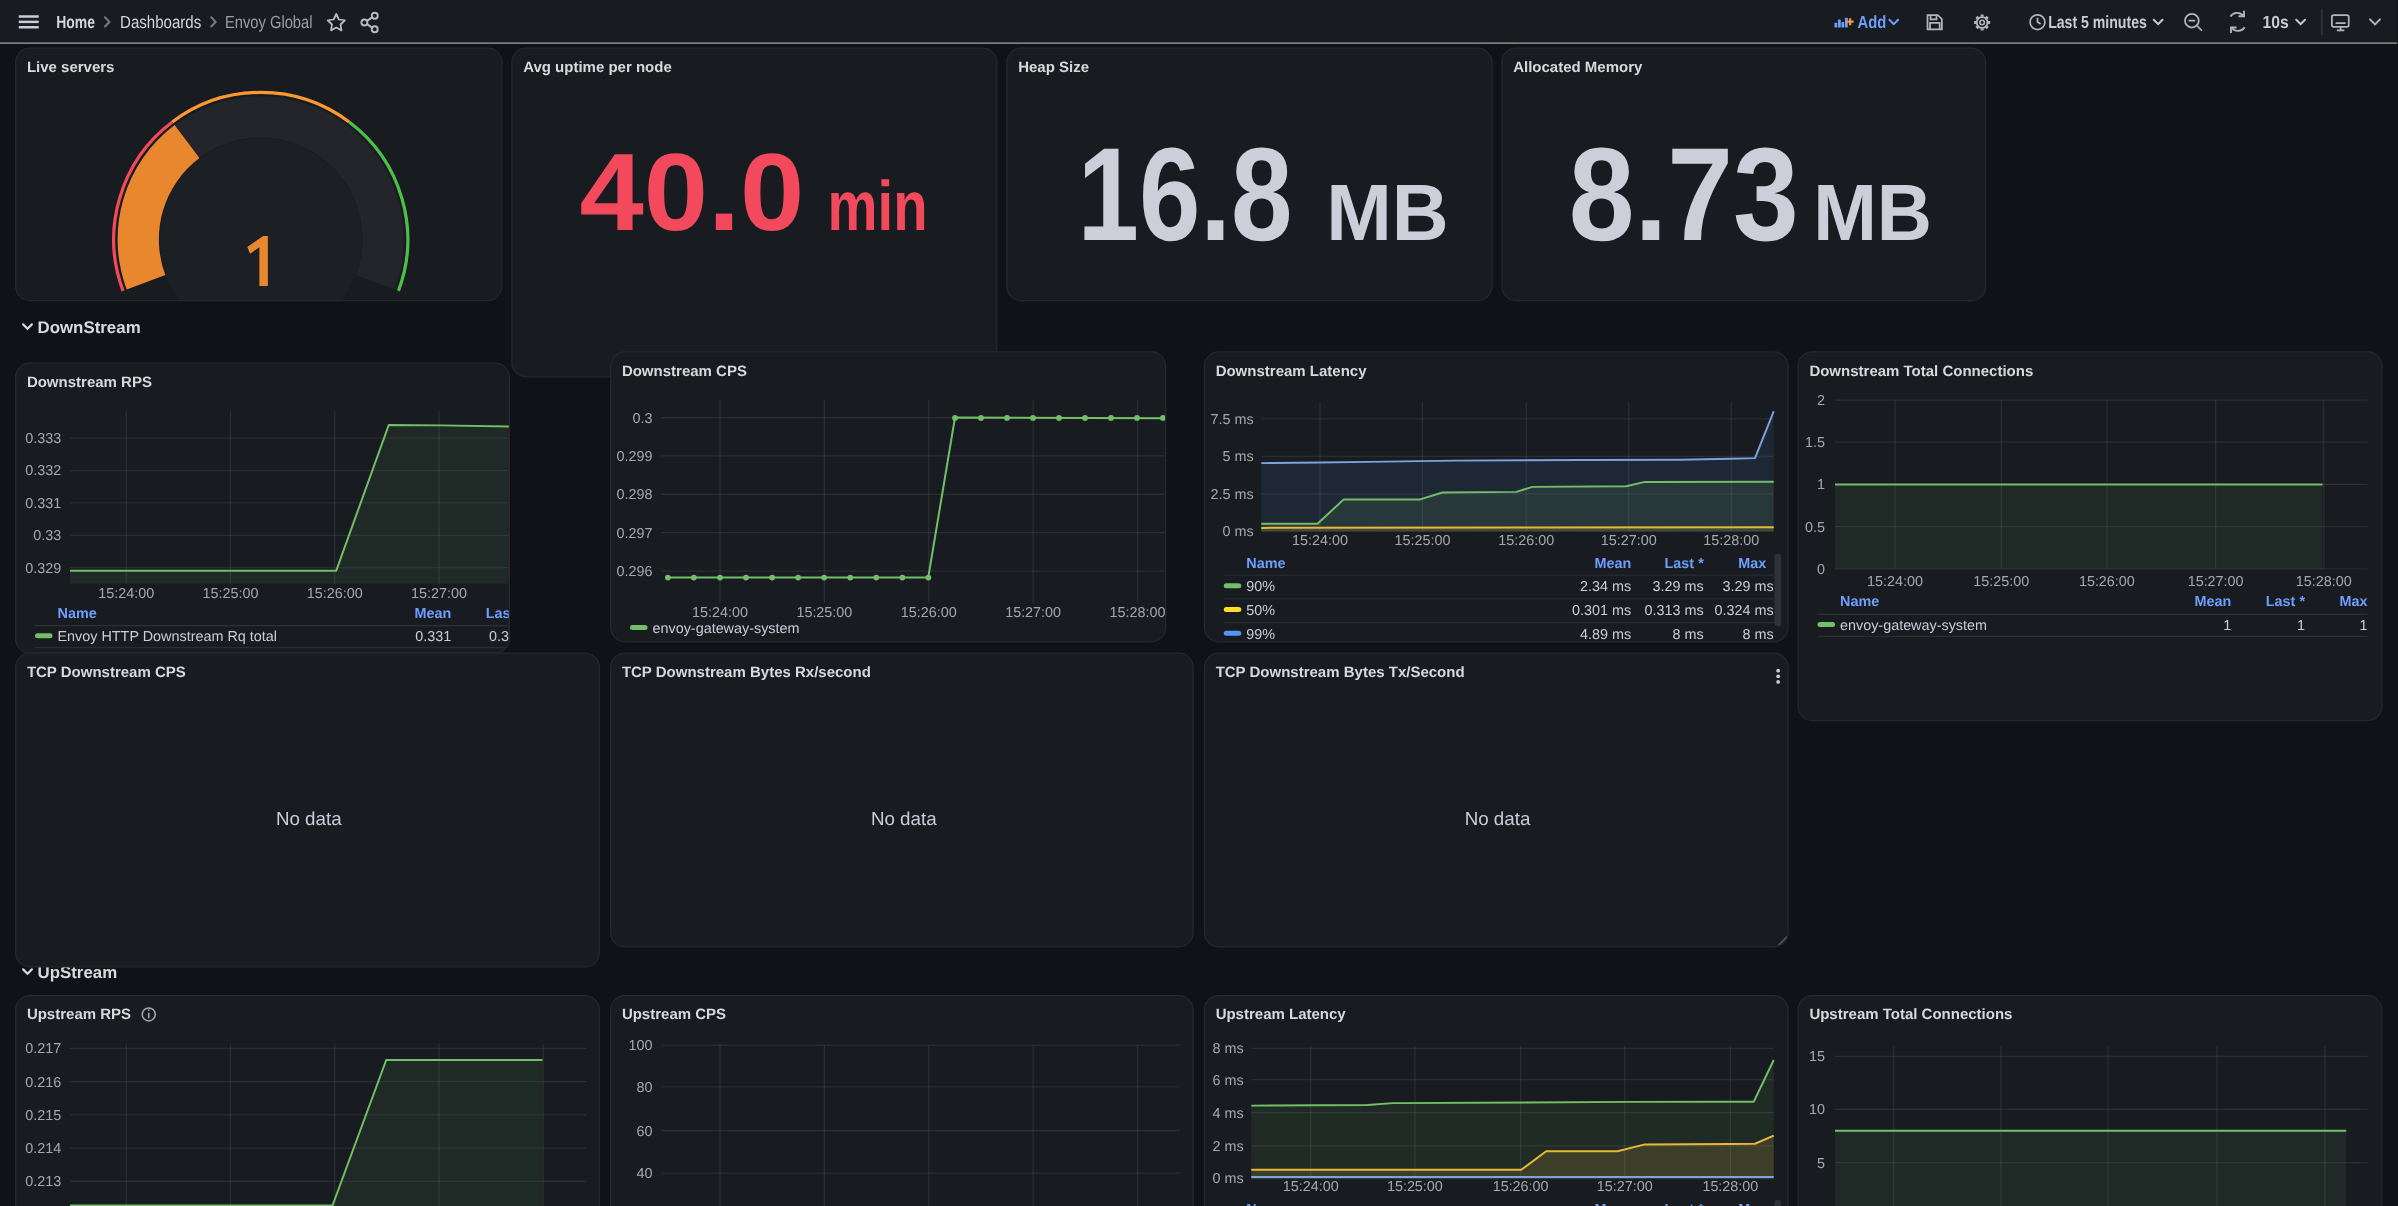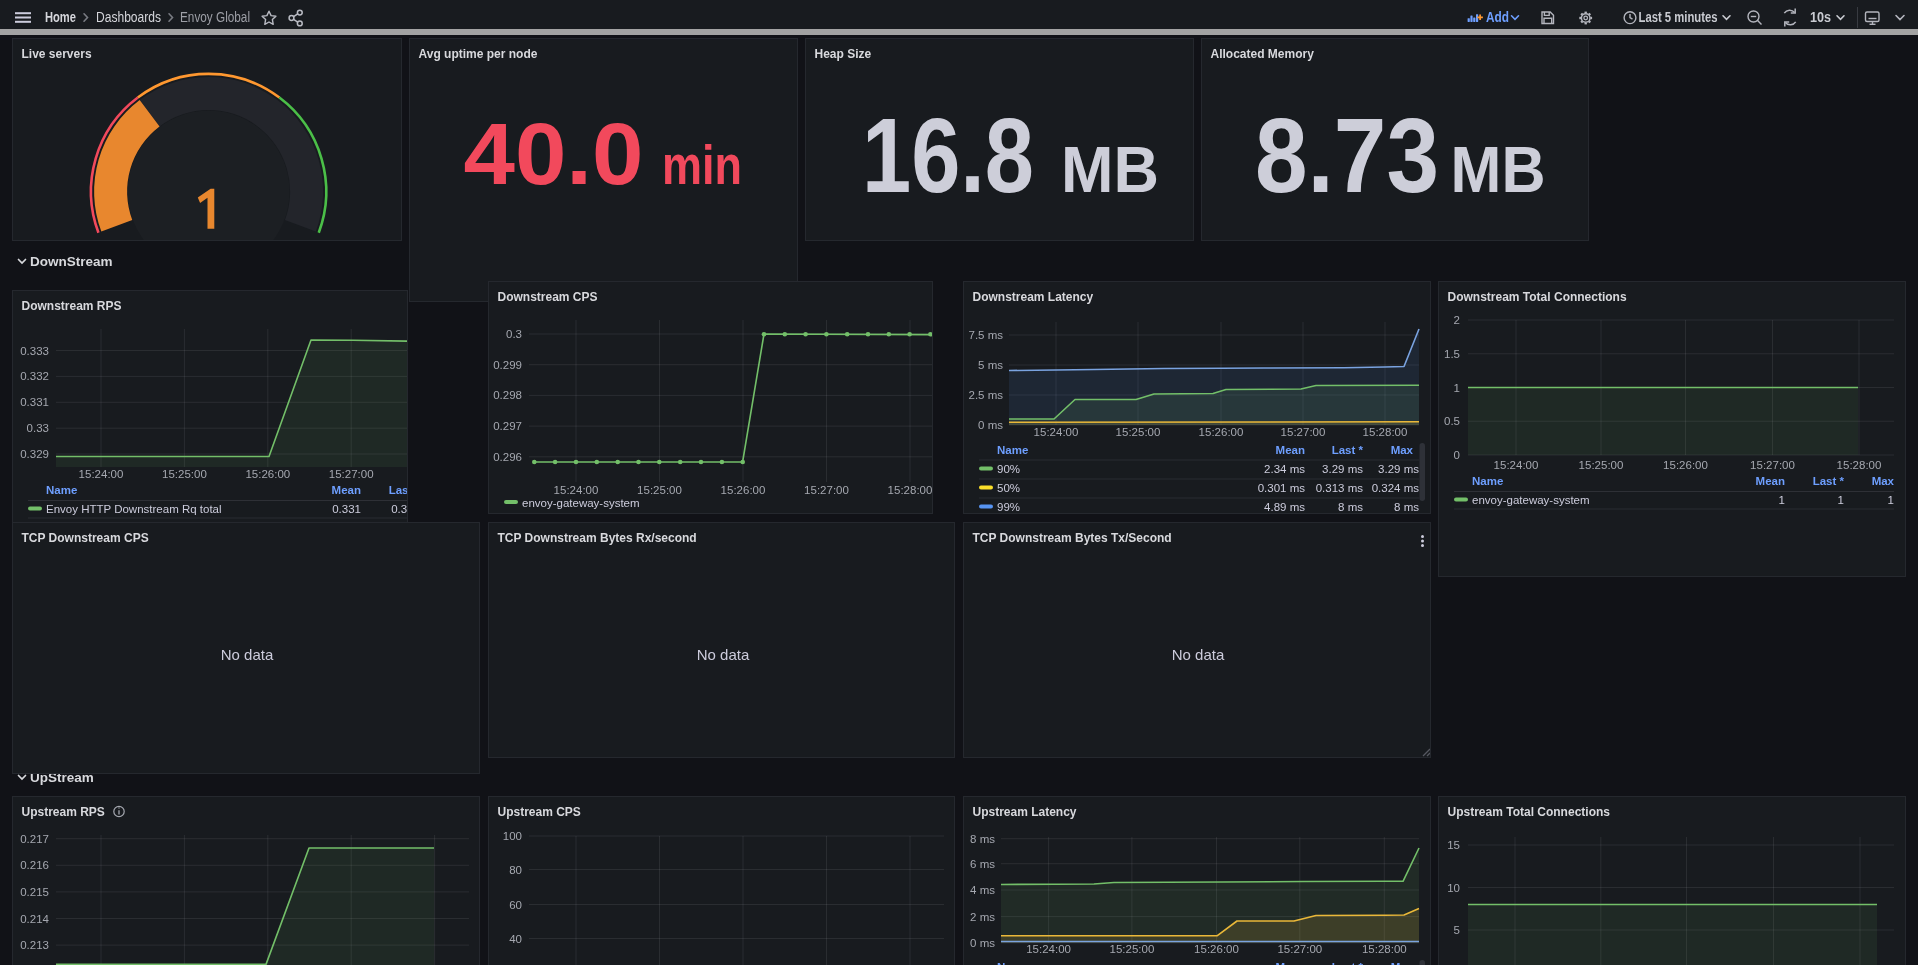--- a/index.html
+++ b/index.html
@@ -1,18 +1,18 @@
 <!DOCTYPE html>
 <html><head><meta charset="utf-8"><title>Envoy Global - Dashboards - Grafana</title>
 <style>
 *{margin:0;padding:0;box-sizing:border-box}
 html,body{width:1918px;height:965px;background:#111217;font-family:"Liberation Sans",sans-serif;overflow:hidden}
 #page{position:relative;width:1918px;height:965px}
-#nav{position:absolute;left:0;top:0;width:1918px;height:35px;background:#181b1f;border-bottom:6px solid #a3a3a3}
-.panel{position:absolute;background:#181b1f;border:1px solid #25282e;border-radius:0;overflow:hidden}
+#nav{position:absolute;left:0;top:0;width:1918px;height:35px;background:#181b1f;border-bottom:1px solid #a3a3a3}
+.panel{position:absolute;background:#181b1f;border:1px solid #25282e;border-radius:12px;overflow:hidden}
 svg{display:block}
 </style></head>
 <body>
 <div id="page">
 <div id="nav">
 <svg width="1918" height="35" viewBox="0 0 1918 35" font-family="&quot;Liberation Sans&quot;, sans-serif">
  <g fill="#ccccdc">
   <rect x="15" y="12.2" width="16" height="2"></rect>
           <rect x="15" y="16.5" width="16" height="2"></rect>
           <rect x="15" y="20.8" width="16" height="2"></rect>

